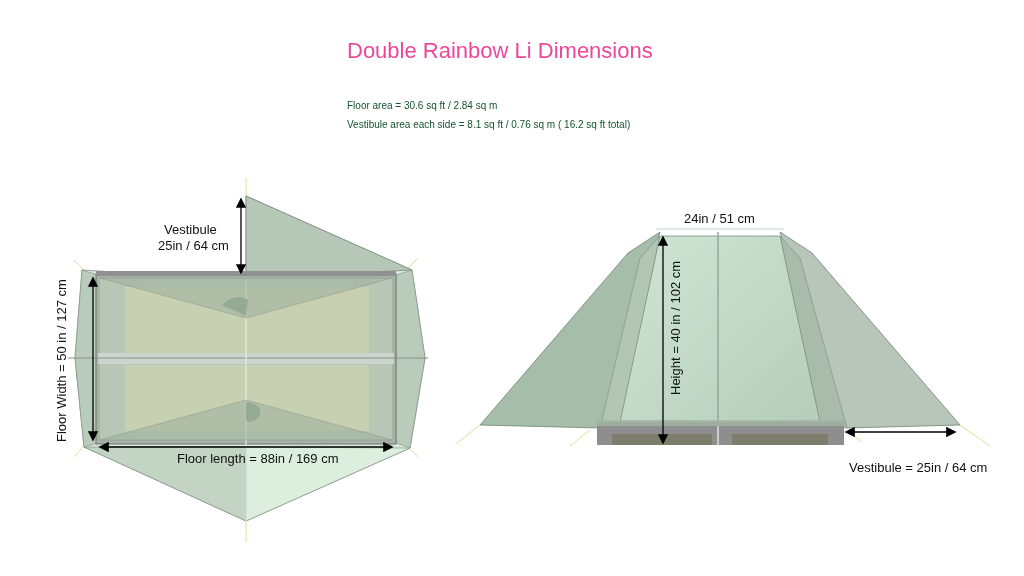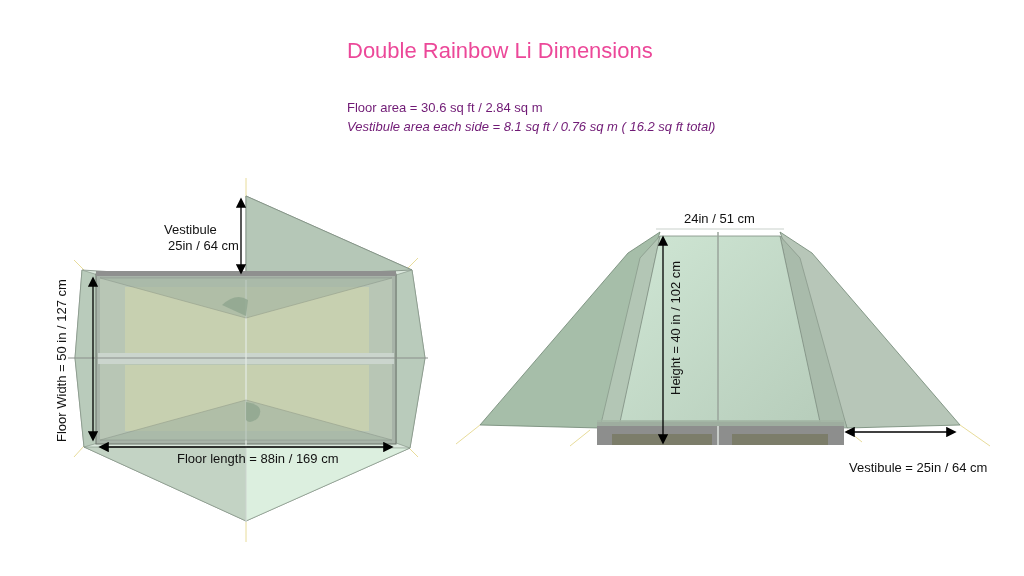--- a/index.html
+++ b/index.html
@@ -1,21 +1,21 @@
 <!DOCTYPE html>
 <html><head>
 <meta charset="utf-8">
 <style>
   html, body { margin: 0; padding: 0; background: #ffffff; }
   body { width: 1024px; height: 576px; position: relative; overflow: hidden;
          font-family: "Liberation Sans", sans-serif; color: #111; }
   .title { position: absolute; left: 347px; top: 38px; font-size: 22px; color: #ec4899; white-space: nowrap; }
-  .spec { position: absolute; left: 347px; font-size: 13px; color: #701a75; white-space: nowrap; }
+  .spec { position: absolute; left: 347px; font-size: 10px; color: #14532d; white-space: nowrap; }
   .spec.l1 { top: 100px; }
-  .spec.l2 { top: 119px; font-style: italic; }
+  .spec.l2 { top: 119px; }
   svg.diagram { position: absolute; left: 0; top: 0; }
   .lbl { position: absolute; font-size: 13px; color: #111; white-space: nowrap; line-height: 16px; }
   .rot { transform-origin: left top; transform: rotate(-90deg); }
 </style>
 </head>
 <body>
 
 <div class="title">Double Rainbow Li Dimensions</div>
 <div class="spec l1">Floor area = 30.6 sq ft / 2.84 sq m</div>
 <div class="spec l2">Vestibule area each side = 8.1 sq ft / 0.76 sq m ( 16.2 sq ft total)</div>
@@ -101,19 +101,19 @@
     <rect x="612" y="434" width="100" height="11" fill="#7c7d6a"></rect>
     <rect x="732" y="434" width="96" height="11" fill="#7c7d6a"></rect>
     <line x1="718" y1="426" x2="718" y2="445" stroke="#c8cdc9" stroke-width="2"></line>
   </g>
 
   <line x1="663" y1="238" x2="663" y2="442" stroke="#000" stroke-width="1.3" marker-start="url(#arr)" marker-end="url(#arr)"></line>
   <line x1="847" y1="432" x2="954" y2="432" stroke="#000" stroke-width="1.3" marker-start="url(#arr)" marker-end="url(#arr)"></line>
 </svg>
 
 <div class="lbl" style="left:164px; top:222px;text-align:center;">Vestibule</div>
-<div class="lbl" style="left:168px; top:238px;">25in / 64 cm</div>
+<div class="lbl" style="left:158px; top:238px;">25in / 64 cm</div>
 <div class="lbl rot" style="left:54px; top:442px;">Floor Width = 50 in / 127 cm</div>
 <div class="lbl" style="left:177px; top:451px;">Floor length = 88in / 169 cm</div>
 
 <div class="lbl" style="left:684px; top:211px;">24in / 51 cm</div>
 <div class="lbl rot" style="left:668px; top:395px;">Height = 40 in / 102 cm</div>
 <div class="lbl" style="left:849px; top:460px;">Vestibule = 25in / 64 cm</div>
 
 </body></html>

